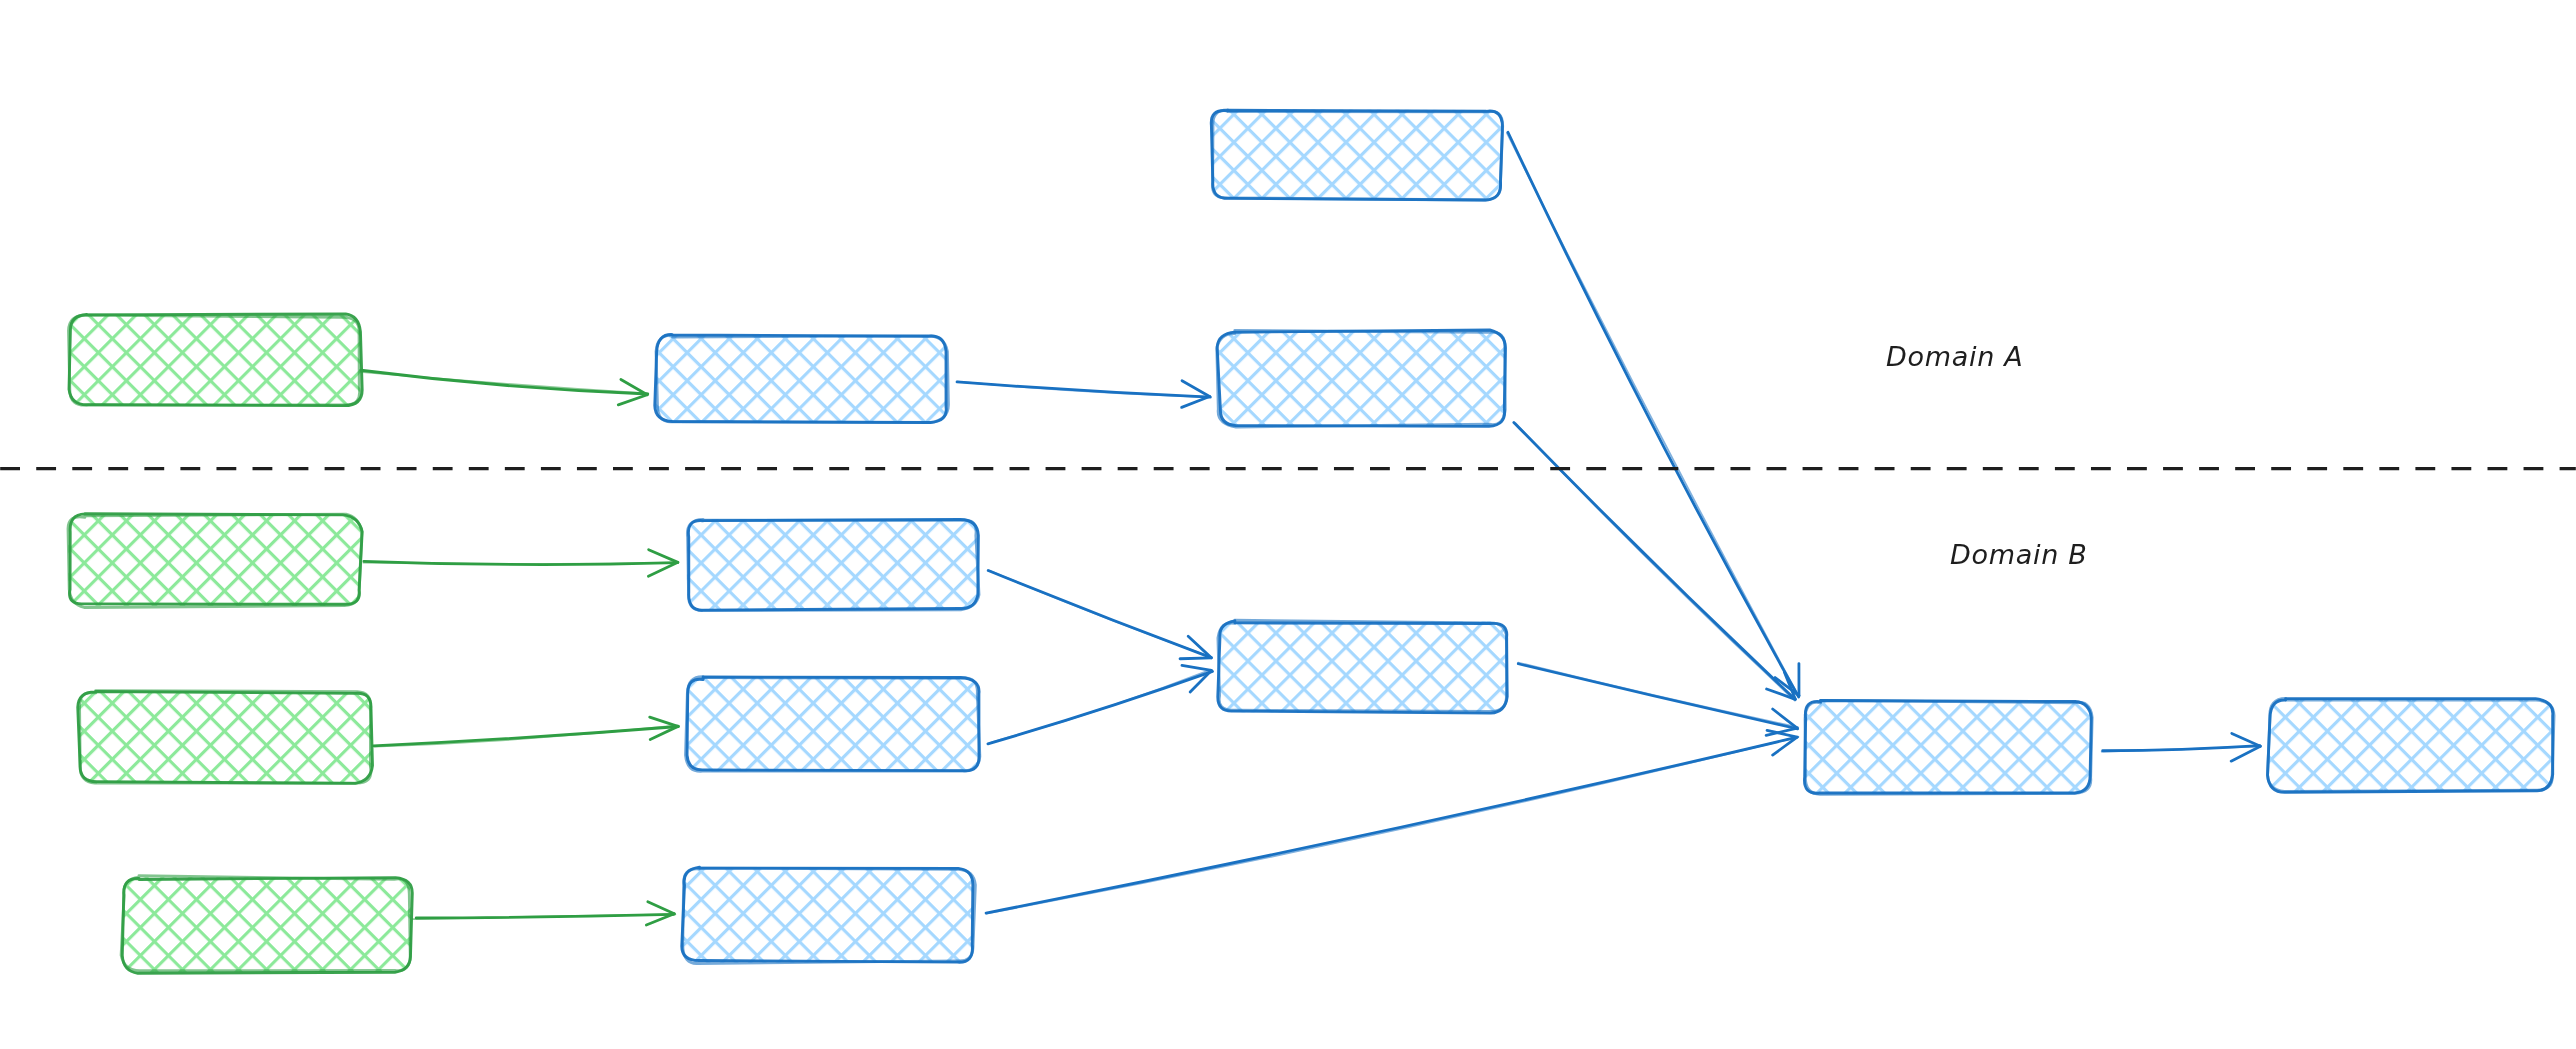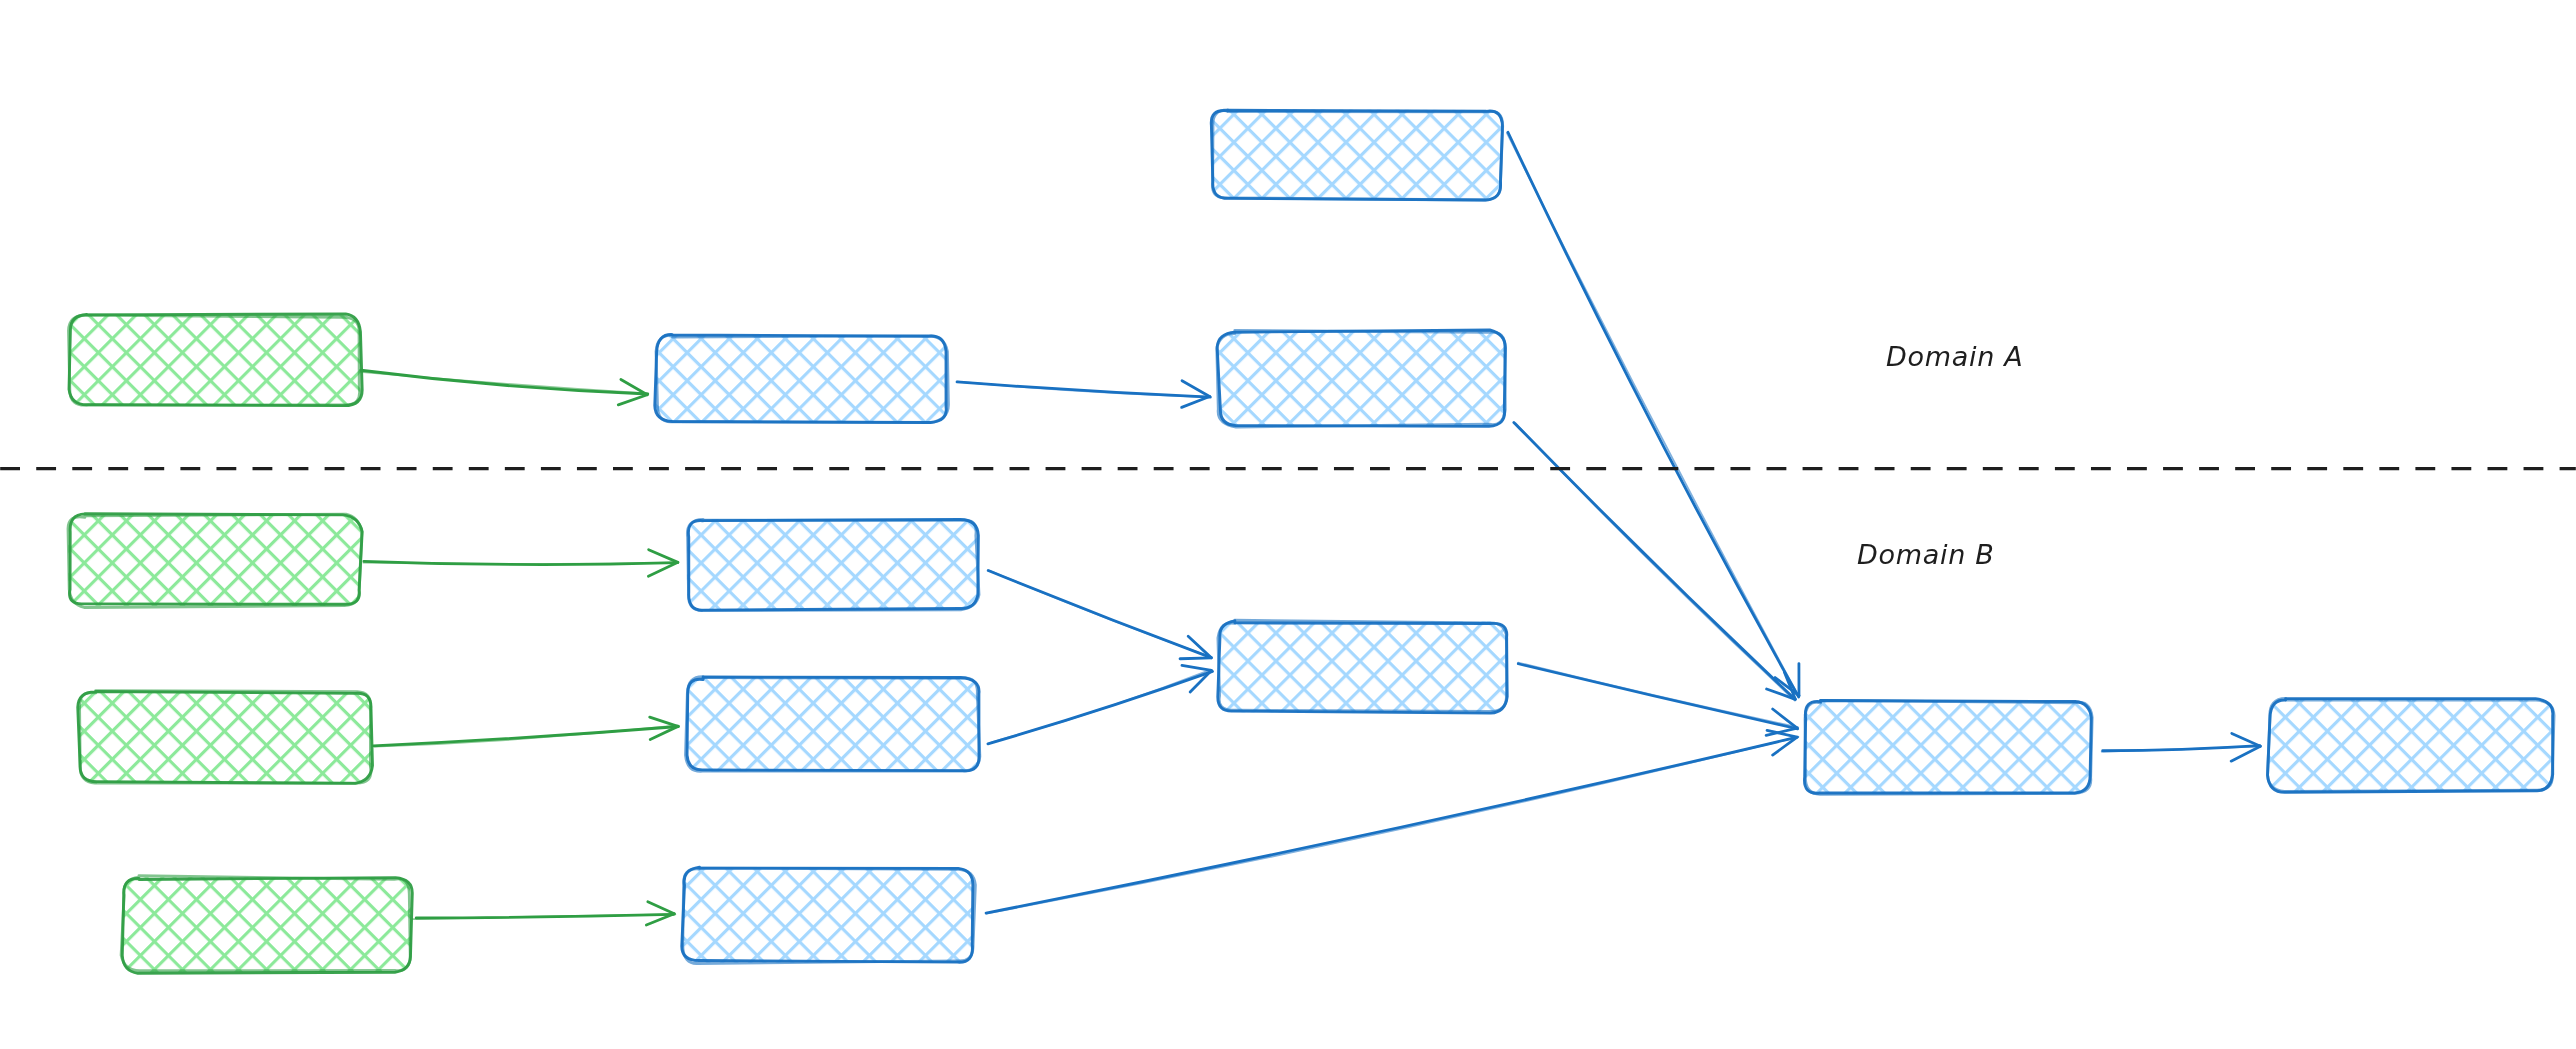--- a/index.html
+++ b/index.html
@@ -31,21 +31,21 @@
     font-family: "DejaVu Sans", sans-serif;
     font-size: 27px;
     font-style: italic;
     font-weight: 400;
     color: #1e1e1e;
     letter-spacing: 0.7px;
     white-space: nowrap;
     user-select: none;
   }
   #domain-a-label { left: 1886px; top: 341px; }
-  #domain-b-label { left: 1857px; top: 539px; }
+  #domain-b-label { left: 1950px; top: 539px; }
 </style>
 </head>
 <body>
 
 <div id="canvas-root">
 
   <svg id="diagram-svg" viewBox="0 0 2858 1164" xmlns="http://www.w3.org/2000/svg">
     <defs>
       <pattern id="hatch-green" width="22" height="22" patternUnits="userSpaceOnUse" patternTransform="rotate(45)">
         <rect width="22" height="22" fill="#ffffff"></rect>

